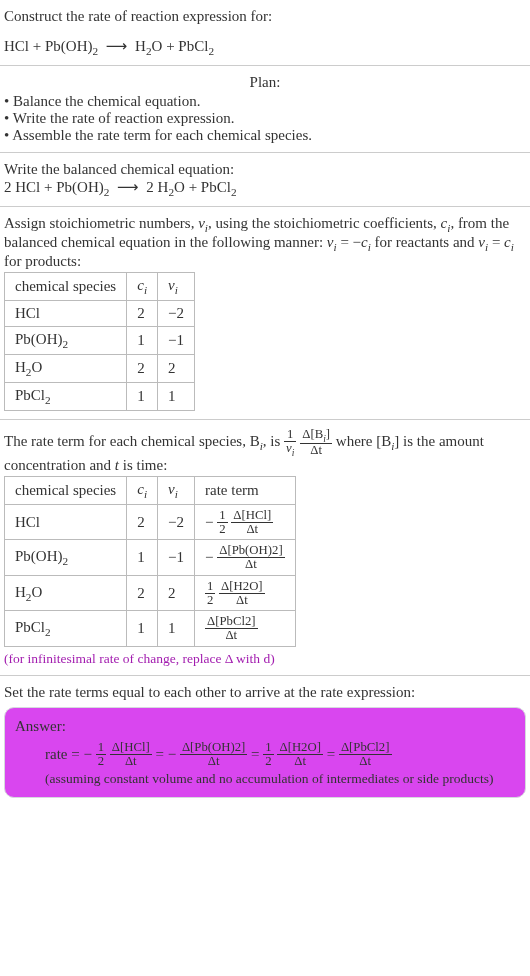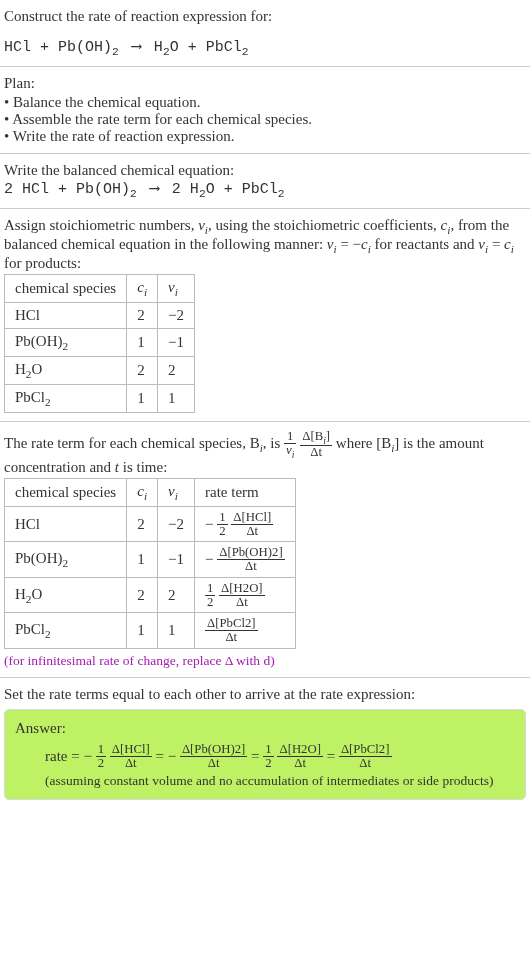--- a/index.html
+++ b/index.html
@@ -12,30 +12,31 @@
   width: 530px;
 }
 .section {
   border-bottom: 1px solid #ccc;
   padding: 8px 4px;
 }
 .header-line {
   margin-bottom: 12px;
 }
 .eq {
-  font-family: Liberation Mono, monospace;
+  font-family: Liberation Serif, serif;
 }
 sub {
   font-size: 0.75em;
 }
 .arrow {
   padding: 0 4px;
 }
 .plan-title {
   margin-bottom: 2px;
+  text-align: center;
 }
 .plan-item {
   margin: 0;
 }
 table {
   border-collapse: collapse;
   margin-top: 2px;
 }
 td, th {
   border: 1px solid #bbb;
@@ -61,23 +62,23 @@
 .frac .den {
   display: block;
   padding: 0 2px;
 }
 .rate-term-note {
   color: #a21caf;
   font-size: 0.9em;
   margin-top: 4px;
 }
 .answer-box {
-  background: #bef264;
+  background: #d946ef;
   border: 1px solid #d6dadd;
-  border-radius: 5px;
+  border-radius: 10px;
   padding: 10px;
   margin-top: 6px;
 }
 .answer-title {
   margin-bottom: 6px;
 }
 .answer-eq {
   padding-left: 30px;
 }
 .answer-note {
@@ -96,22 +97,22 @@
   <div class="eq">
     <span>HCl + Pb(OH)</span><sub>2</sub>
     <span class="arrow">⟶</span>
     <span>H</span><sub>2</sub><span>O + PbCl</span><sub>2</sub>
   </div>
 </div>
 
 <div class="section">
   <div class="plan-title">Plan:</div>
   <div class="plan-item">• Balance the chemical equation.</div>
+  <div class="plan-item">• Write the rate of reaction expression.</div>
   <div class="plan-item">• Assemble the rate term for each chemical species.</div>
-  <div class="plan-item">• Write the rate of reaction expression.</div>
 </div>
 
 <div class="section">
   <div>Write the balanced chemical equation:</div>
   <div class="eq">
     <span>2 HCl + Pb(OH)</span><sub>2</sub>
     <span class="arrow">⟶</span>
     <span>2 H</span><sub>2</sub><span>O + PbCl</span><sub>2</sub>
   </div>
 </div>

